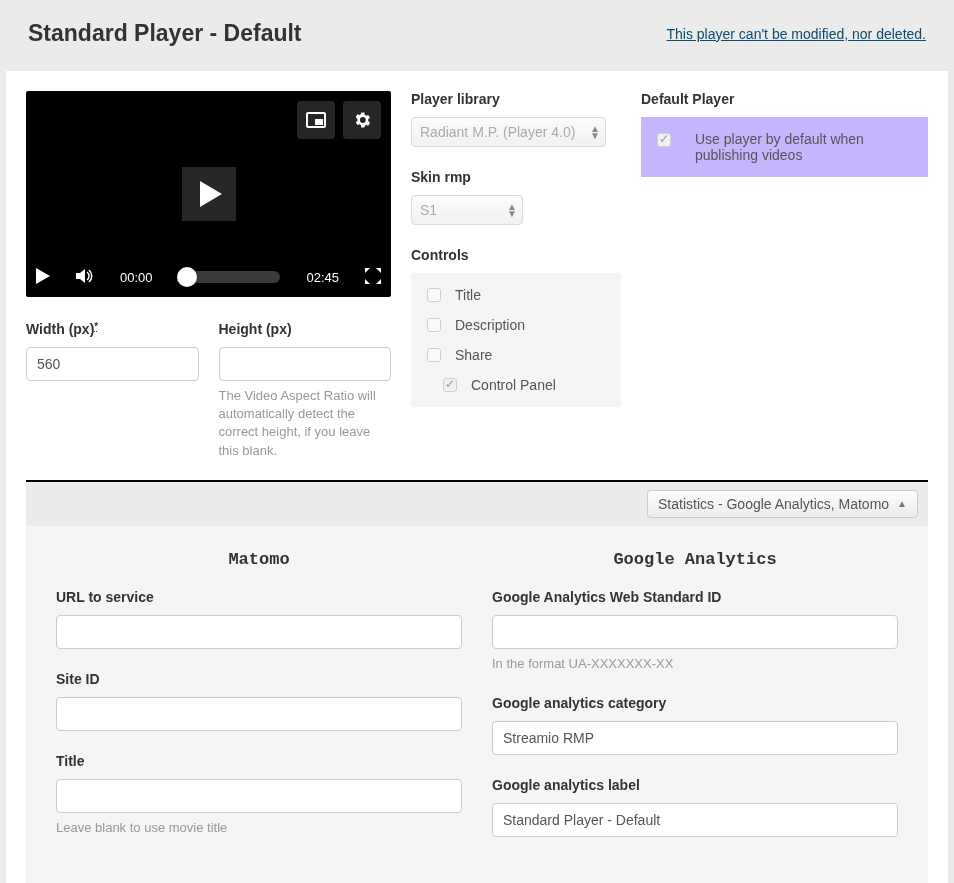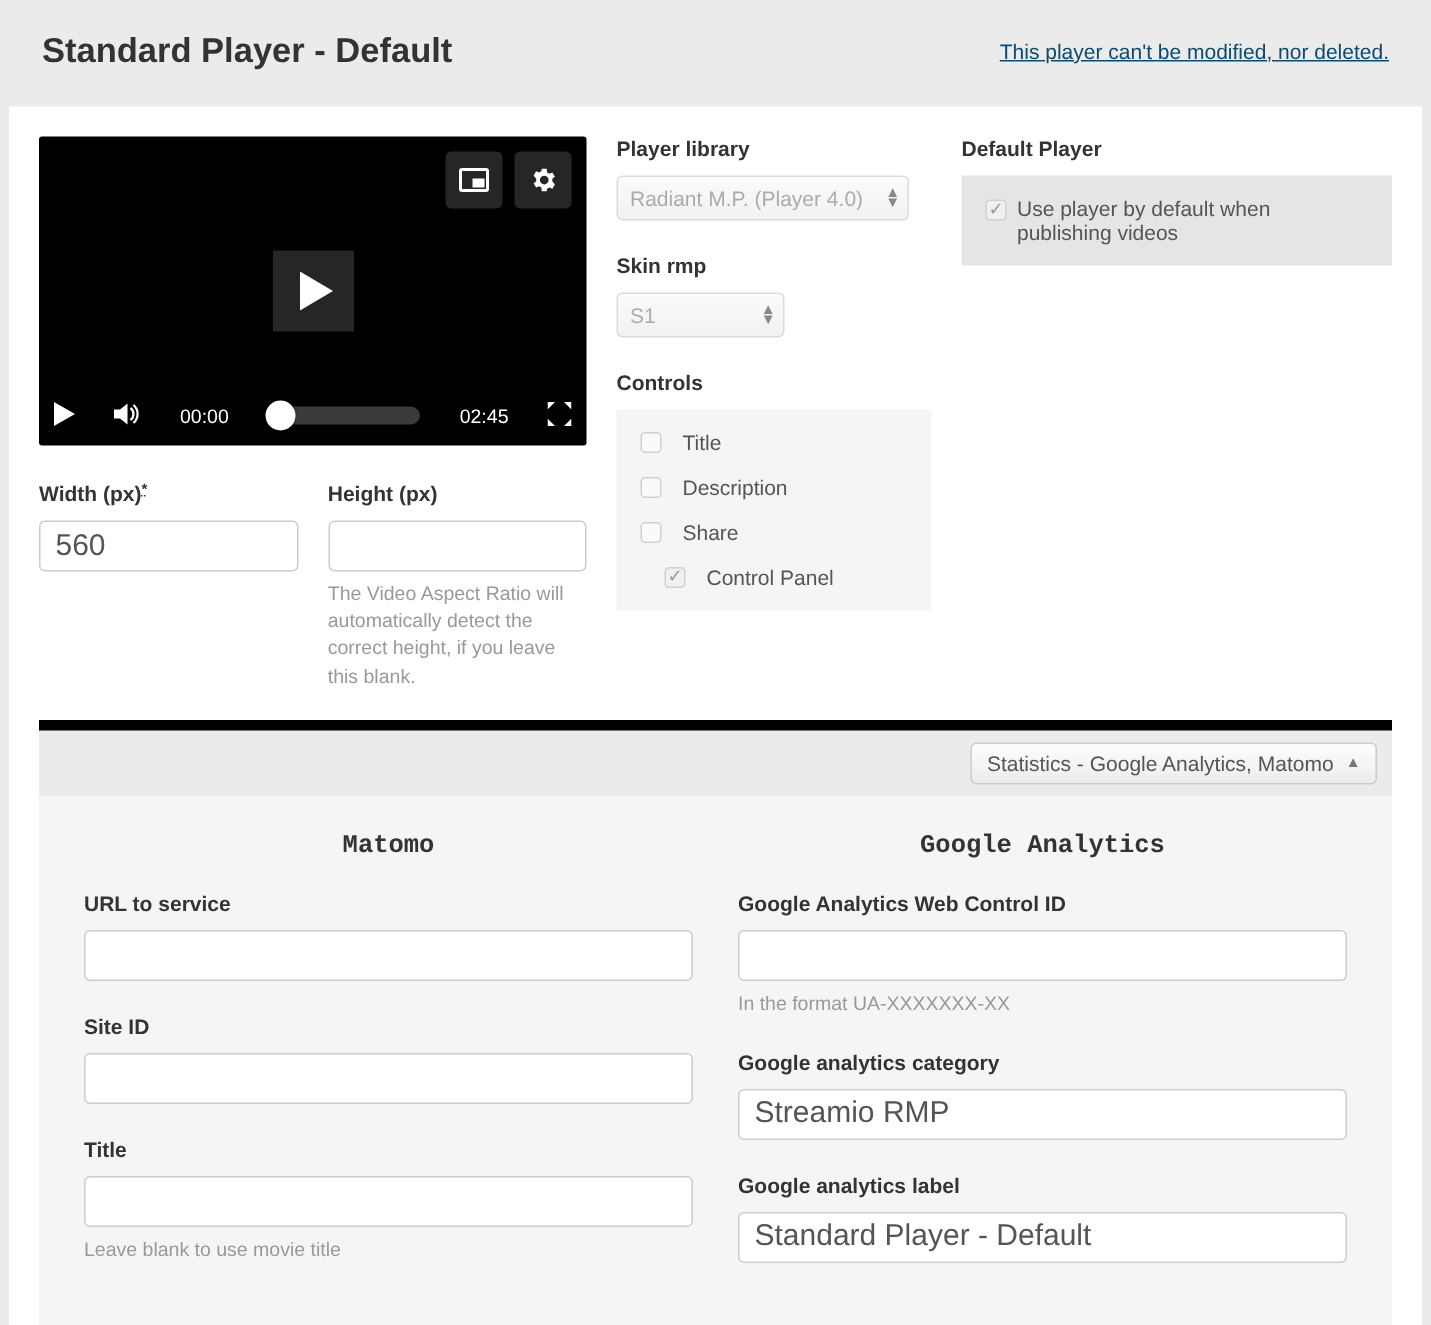--- a/index.html
+++ b/index.html
@@ -86,21 +86,21 @@
   text-decoration: underline dotted;
 }
 .dim-row { display: flex; gap: 20px; margin-top: 24px; }
 .dim-col { flex: 1; }
 input[type=text] {
   width: 100%;
   height: 34px;
   border: 1px solid #ccc;
   border-radius: 4px;
   padding: 0 10px;
-  font-size: 20px;
+  font-size: 14px;
   color: #555;
   background: #fff;
 }
 input[type=text]:disabled { background: #fff; }
 .help { font-size: 13px; color: #999; margin-top: 6px; line-height: 1.4; }
 select {
   width: 100%;
   height: 30px;
   border: 1px solid #ccc;
   border-radius: 4px;
@@ -137,34 +137,34 @@
 }
 .chk.checked::after {
   content: "✓";
   position: absolute; top: -2px; left: 1px;
   font-size: 12px; color: #999;
 }
 .chk.disabled { background: #f0f0f0; }
 .chk-label { color: #555; font-size: 14px; }
 
 .default-box {
-  background: #e5e5e5;
+  background: #c4b5fd;
   padding: 14px 16px;
-  display: flex; align-items: flex-start; gap: 7px;
+  display: flex; align-items: flex-start; gap: 24px;
 }
 .default-box .chk { margin-top: 2px; }
 .default-box .txt { color: #555; font-size: 14px; }
 
 
 .stats-headbar {
   margin-top: 20px;
   background: #ebebeb;
   padding: 8px 10px;
   display: flex; justify-content: flex-end;
-  border-top: 7px solid #000000;
+  border-top: 2px solid #000000;
 }
 .stats-toggle {
   background: linear-gradient(#fdfdfd,#ececec);
   border: 1px solid #ccc;
   border-radius: 4px;
   padding: 5px 10px;
   font-size: 14px;
   color: #555;
   display: flex; align-items: center; gap: 8px;
 }
@@ -325,21 +325,21 @@
         <div class="stats-field">
           <div class="field-label">Title</div>
           <input type="text" value="" style="">
           <div class="help">Leave blank to use movie title</div>
         </div>
       </div>
 
       <div class="stats-col">
         <h3>Google Analytics</h3>
         <div class="stats-field">
-          <div class="field-label">Google Analytics Web Control ID</div>
+          <div class="field-label">Google Analytics Web Standard ID</div>
           <input type="text" value="" style="">
           <div class="help">In the format UA-XXXXXXX-XX</div>
         </div>
         <div class="stats-field">
           <div class="field-label">Google analytics category</div>
           <input type="text" value="Streamio RMP" style="">
         </div>
         <div class="stats-field">
           <div class="field-label">Google analytics label</div>
           <input type="text" value="Standard Player - Default" style="">

